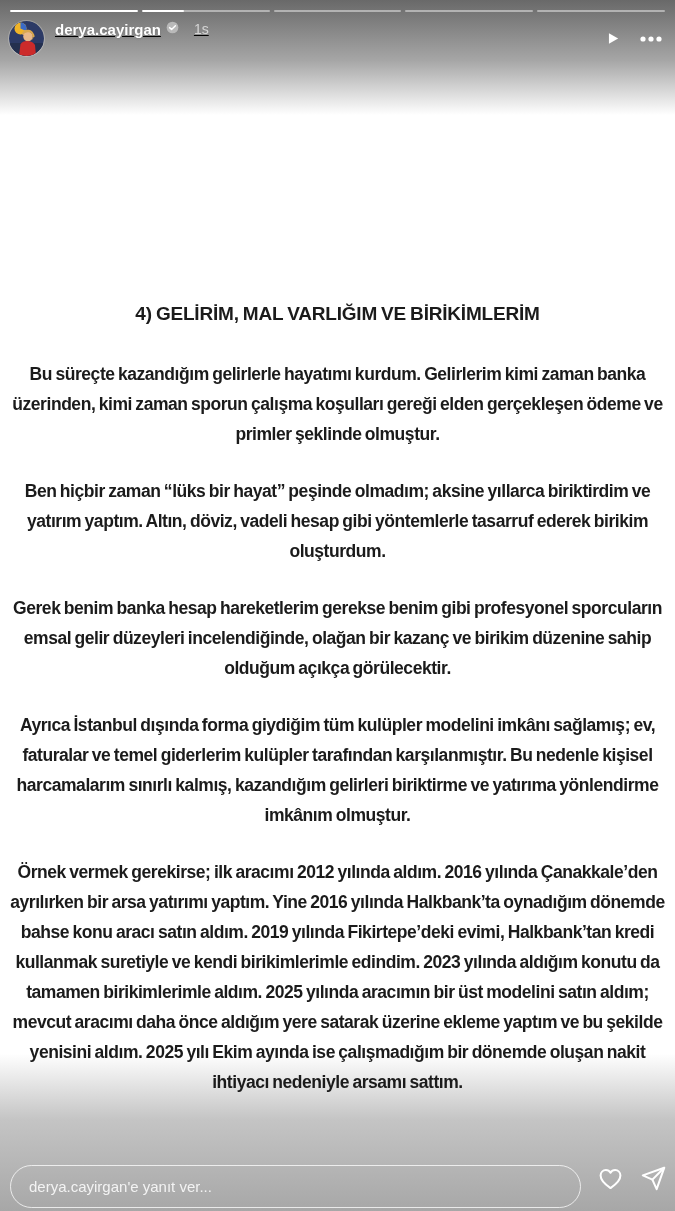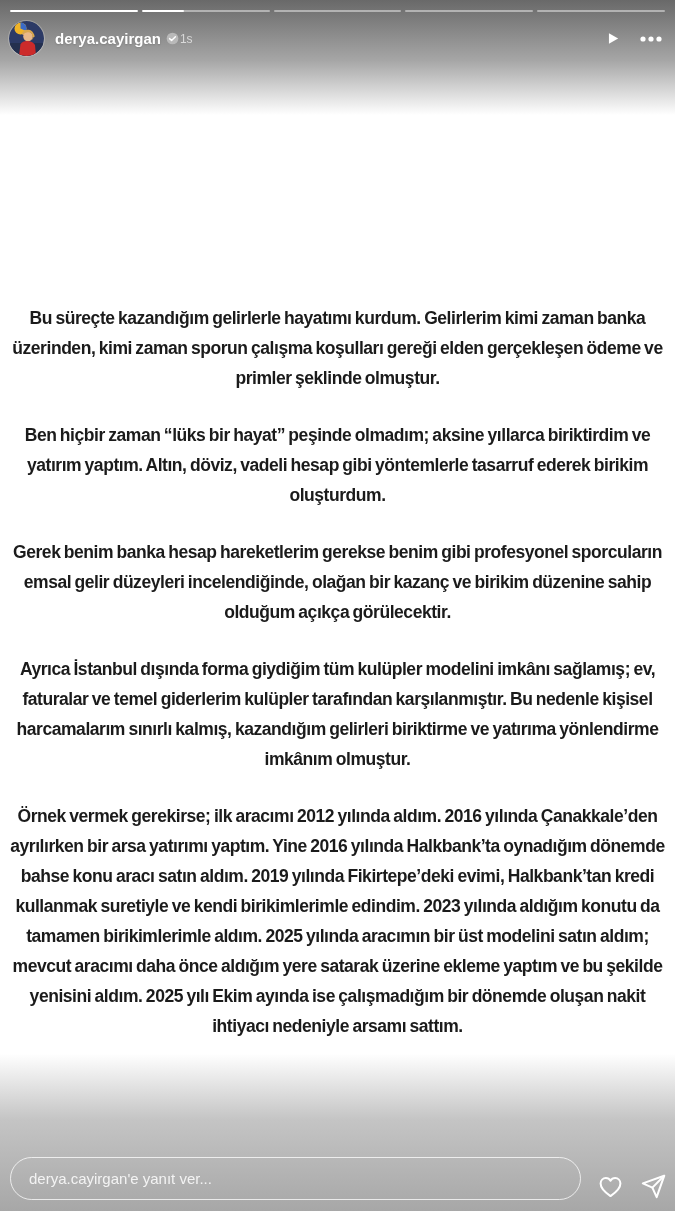--- a/index.html
+++ b/index.html
@@ -29,37 +29,37 @@
     background: rgba(255,255,255,0.45);
     position: relative; overflow: hidden;
   }
   .progress-seg .fill {
     position: absolute; left: 0; top: 0; bottom: 0;
     background: #ffffff; border-radius: 2px;
   }
 
   .user-row {
     position: absolute; top: 21px; left: 9px; right: 12px;
-    display: flex; align-items: center;
+    display: flex;  text-decoration: underline;
   }
   .avatar {
     width: 35px; height: 35px; border-radius: 50%;
     overflow: hidden; flex: 0 0 auto;
     box-shadow: 0 0 0 1px rgba(255,255,255,0.25);
   }
   .username {
     margin-left: 11px;
     color: #ffffff; font-size: 15px; font-weight: 600;
     text-shadow: 0 1px 2px rgba(0,0,0,0.15);
   }
   .verified {
     width: 13px; height: 13px; margin-left: 5px; flex: 0 0 auto;
   }
   .timestamp {
-    margin-left: 1px; color: rgba(255,255,255,0.65); font-size: 12px;
+    margin-left: 15px; color: rgba(255,255,255,0.65); font-size: 14px;
   }
   .header-actions {
     margin-left: auto; display: flex; align-items: center; gap: 18px;
   }
   .icon-btn { background: none; border: none; cursor: pointer; display: flex; align-items: center; }
 
   
   .story-text {
     position: absolute; top: 303px; left: 0; right: 0;
     padding: 0 6px;
@@ -73,22 +73,22 @@
   }
   .story-text p {
     font-size: 17.5px; font-weight: 700; letter-spacing: -0.45px;
     line-height: 30px;
     margin: 0 auto 27px;
     max-width: 662px;
   }
 
   
   .footer {
-    position: absolute; left: 10px; right: 8px; bottom: 11px;
-    display: flex; align-items: flex-end;
+    position: absolute; left: 10px; right: 8px; bottom: 3px;
+    display: flex; align-items: flex-start;
   }
   .reply-input {
     flex: 1; height: 43px;
     background: transparent;
     border: 1px solid rgba(255,255,255,0.75);
     border-radius: 22px;
     padding: 0 18px;
     color: #ffffff; font-size: 15px;
     font-family: "Liberation Sans", sans-serif;
     outline: none;
@@ -154,20 +154,21 @@
       <svg width="24" height="8" viewBox="0 0 24 8">
         <circle cx="4" cy="4" r="2.6" fill="#ffffff"></circle>
         <circle cx="12" cy="4" r="2.6" fill="#ffffff"></circle>
         <circle cx="20" cy="4" r="2.6" fill="#ffffff"></circle>
       </svg>
     </button>
   </div>
 </div>
 
 <div class="story-text">
+  <div class="story-heading">4) GELİRİM, MAL VARLIĞIM VE BİRİKİMLERİM</div>
   <p>Bu süreçte kazandığım gelirlerle hayatımı kurdum. Gelirlerim kimi zaman banka üzerinden, kimi zaman sporun çalışma koşulları gereği elden gerçekleşen ödeme ve primler şeklinde olmuştur.</p>
   <p>Ben hiçbir zaman “lüks bir hayat” peşinde olmadım; aksine yıllarca biriktirdim ve yatırım yaptım. Altın, döviz, vadeli hesap gibi yöntemlerle tasarruf ederek birikim oluşturdum.</p>
   <p>Gerek benim banka hesap hareketlerim gerekse benim gibi profesyonel sporcuların emsal gelir düzeyleri incelendiğinde, olağan bir kazanç ve birikim düzenine sahip olduğum açıkça görülecektir.</p>
   <p>Ayrıca İstanbul dışında forma giydiğim tüm kulüpler modelini imkânı sağlamış; ev, faturalar ve temel giderlerim kulüpler tarafından karşılanmıştır. Bu nedenle kişisel harcamalarım sınırlı kalmış, kazandığım gelirleri biriktirme ve yatırıma yönlendirme imkânım olmuştur.</p>
   <p>Örnek vermek gerekirse; ilk aracımı 2012 yılında aldım. 2016 yılında Çanakkale’den ayrılırken bir arsa yatırımı yaptım. Yine 2016 yılında Halkbank’ta oynadığım dönemde bahse konu aracı satın aldım. 2019 yılında Fikirtepe’deki evimi, Halkbank’tan kredi kullanmak suretiyle ve kendi birikimlerimle edindim. 2023 yılında aldığım konutu da tamamen birikimlerimle aldım. 2025 yılında aracımın bir üst modelini satın aldım; mevcut aracımı daha önce aldığım yere satarak üzerine ekleme yaptım ve bu şekilde yenisini aldım. 2025 yılı Ekim ayında ise çalışmadığım bir dönemde oluşan nakit ihtiyacı nedeniyle arsamı sattım.</p>
 </div>
 
 <div class="footer">
   <input class="reply-input" type="text" placeholder="derya.cayirgan'e yanıt ver..." style="">
   <button class="icon-btn">

